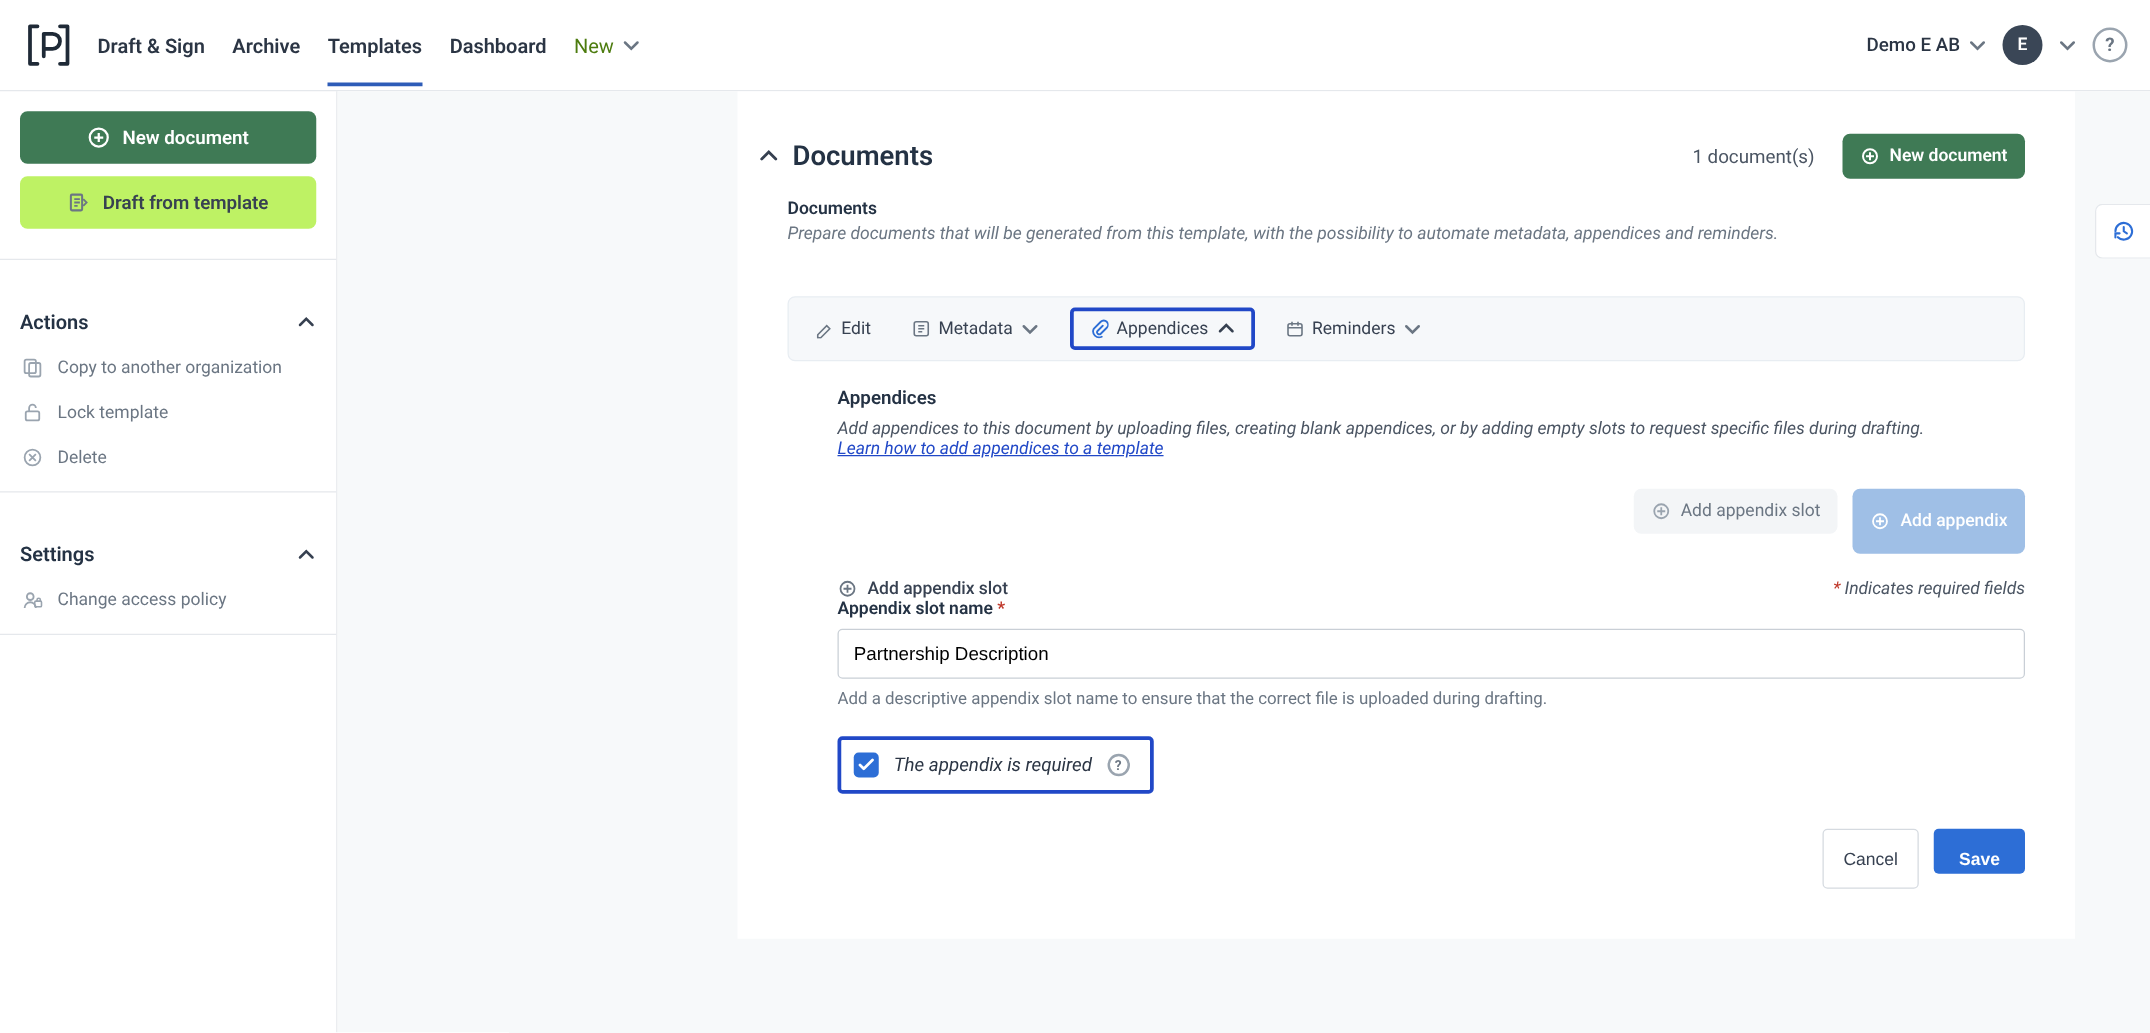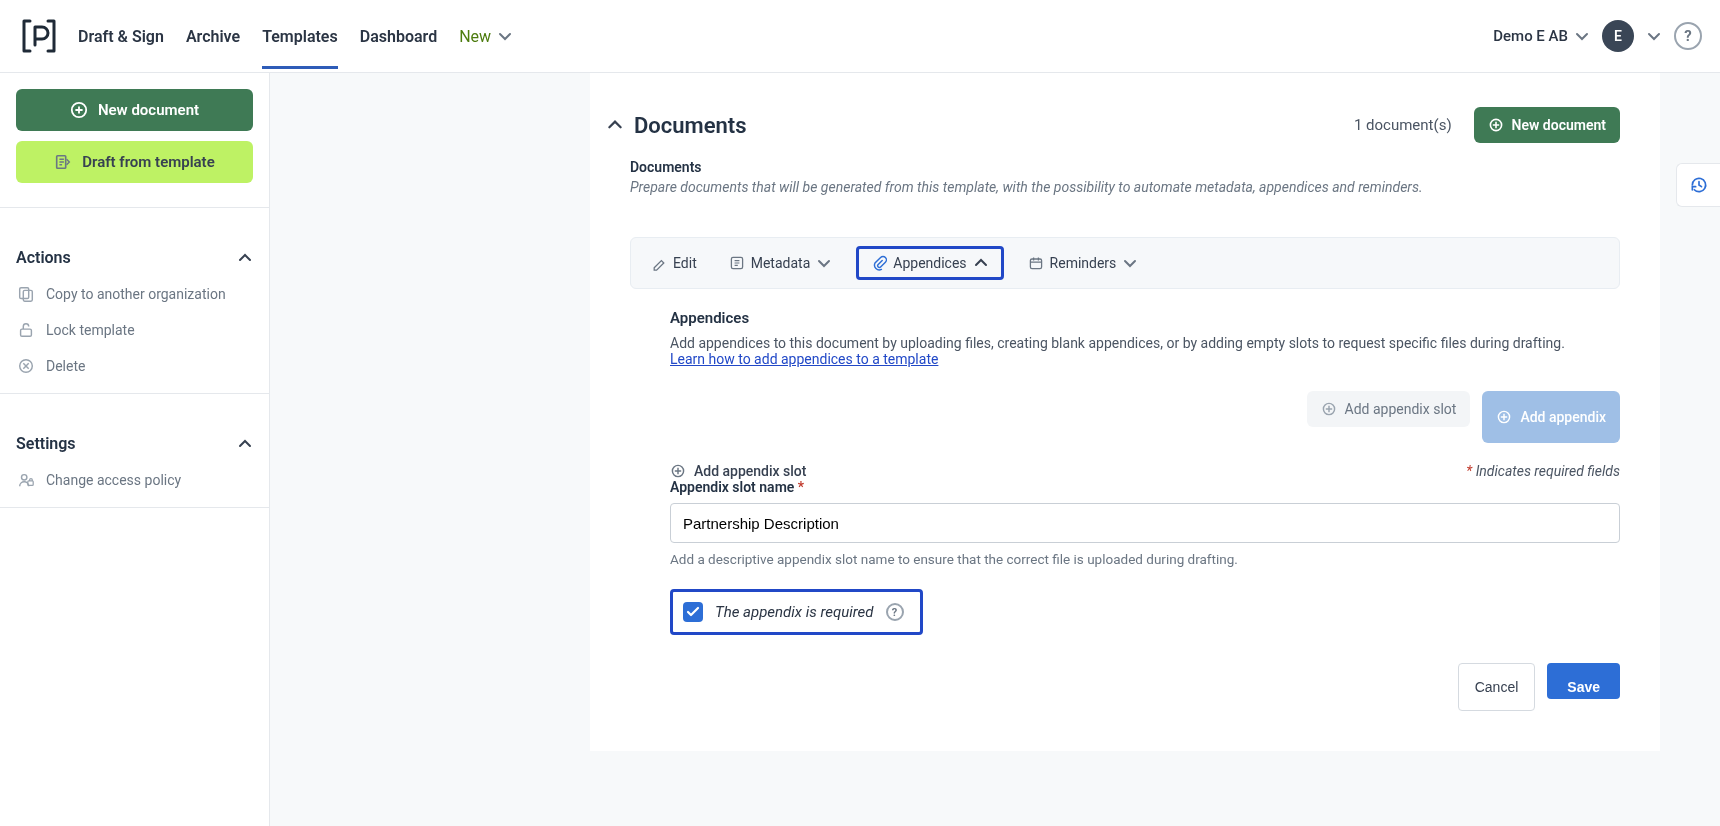--- a/index.html
+++ b/index.html
@@ -160,21 +160,21 @@
     cursor: pointer;
   }
   .tab-active-box {
     border: 3px solid #2148c7;
     border-radius: 4px;
     padding: 6px 12px;
   }
 
   .appendices-block { padding: 20px 0 0 40px; }
   .appendices-block h3 { font-weight: 600; font-size: 15px; color:#243244; margin-bottom: 8px;}
-  .appendices-block .hint { color:#4b5563; }
+  .appendices-block .hint { font-style: italic; color:#4b5563; }
   .appendices-block .hint a { color:#2148c7; text-decoration: underline; cursor: pointer;}
 
   .add-row {
     display:flex; gap:12px; justify-content:flex-end;
     margin: 24px 0 0 0;
   }
   .btn-outline-muted {
     height:36px; padding:0 14px; border-radius:6px;
     display:inline-flex; align-items:center; gap:8px;
     color:#6b7683; background:#f3f5f7;

